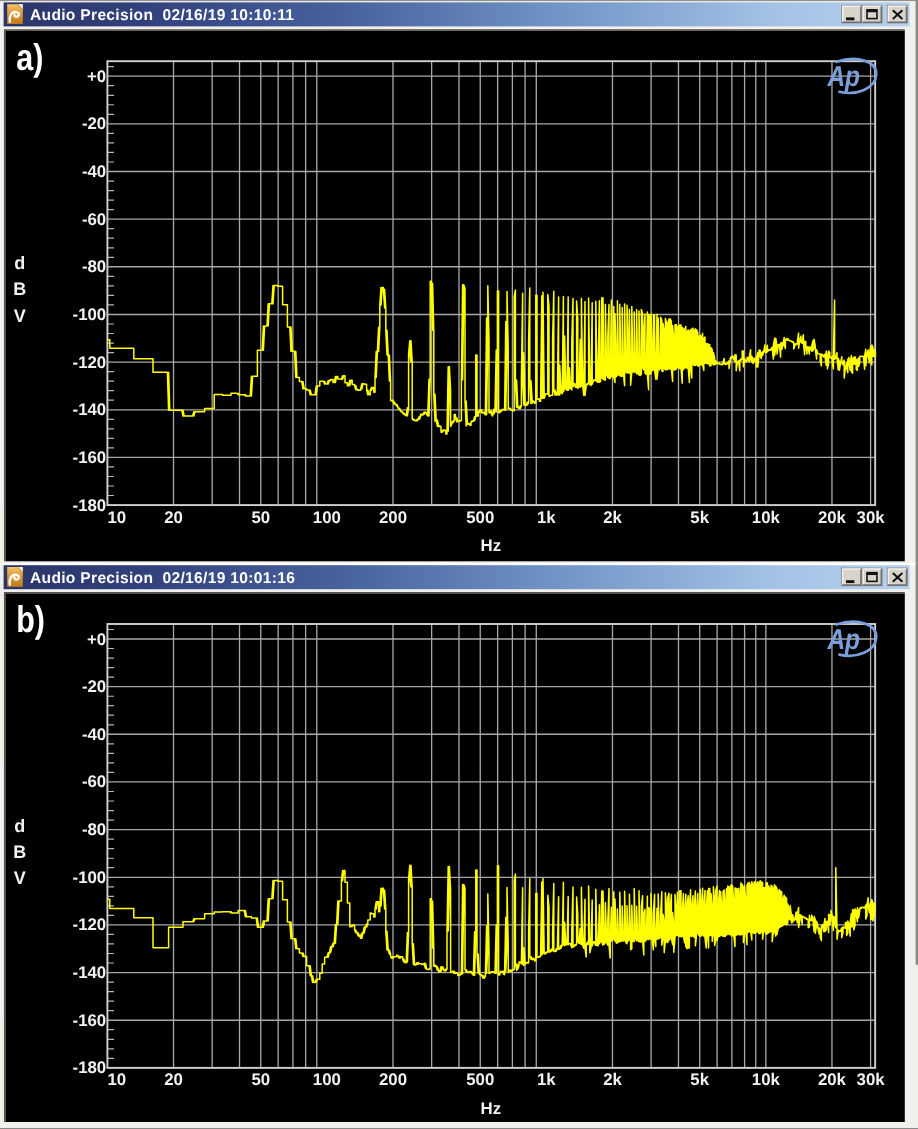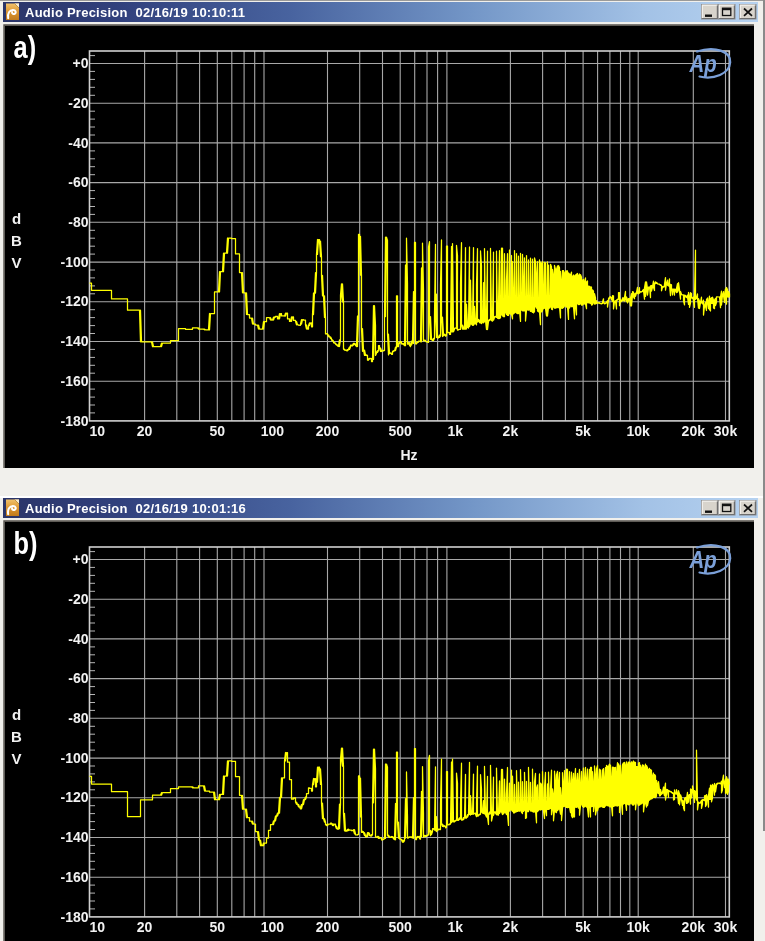--- a/index.html
+++ b/index.html
@@ -1,17 +1,17 @@
 <!DOCTYPE html>
 <html><head><meta charset="utf-8"><style>
 html,body{margin:0;padding:0;background:#f1f0ec;width:765px;height:941px;overflow:hidden}
 body{font-family:"Liberation Sans",sans-serif}
 .win{position:absolute;left:0;width:765px;background:#f1f0ec}
 #w1{top:0;height:592px}
-#w2{top:496px;height:335px}
+#w2{top:469px;height:335px}
 .rightedge{position:absolute;right:0;top:0;width:2px;height:100%;background:#8a8a8a}
 text.ax{font:bold 14px "Liberation Sans",sans-serif;fill:#f2f2f2}
 text.dbv{font:bold 15px "Liberation Sans",sans-serif;fill:#f2f2f2}
 text.ttl{font:bold 13px "Liberation Sans",sans-serif;fill:#ffffff;letter-spacing:0.25px}
 text.fig{font:bold 31px "Liberation Sans",sans-serif;fill:#ffffff}
 text.aplogo{font:italic bold 24px "Liberation Sans",sans-serif;fill:#7ba0d9}
 </style></head><body>
 <div class="win" id="w1">
     <svg width="765" height="468" viewBox="0 0 765 468" style="position:absolute;left:0;top:0">
       <defs>

